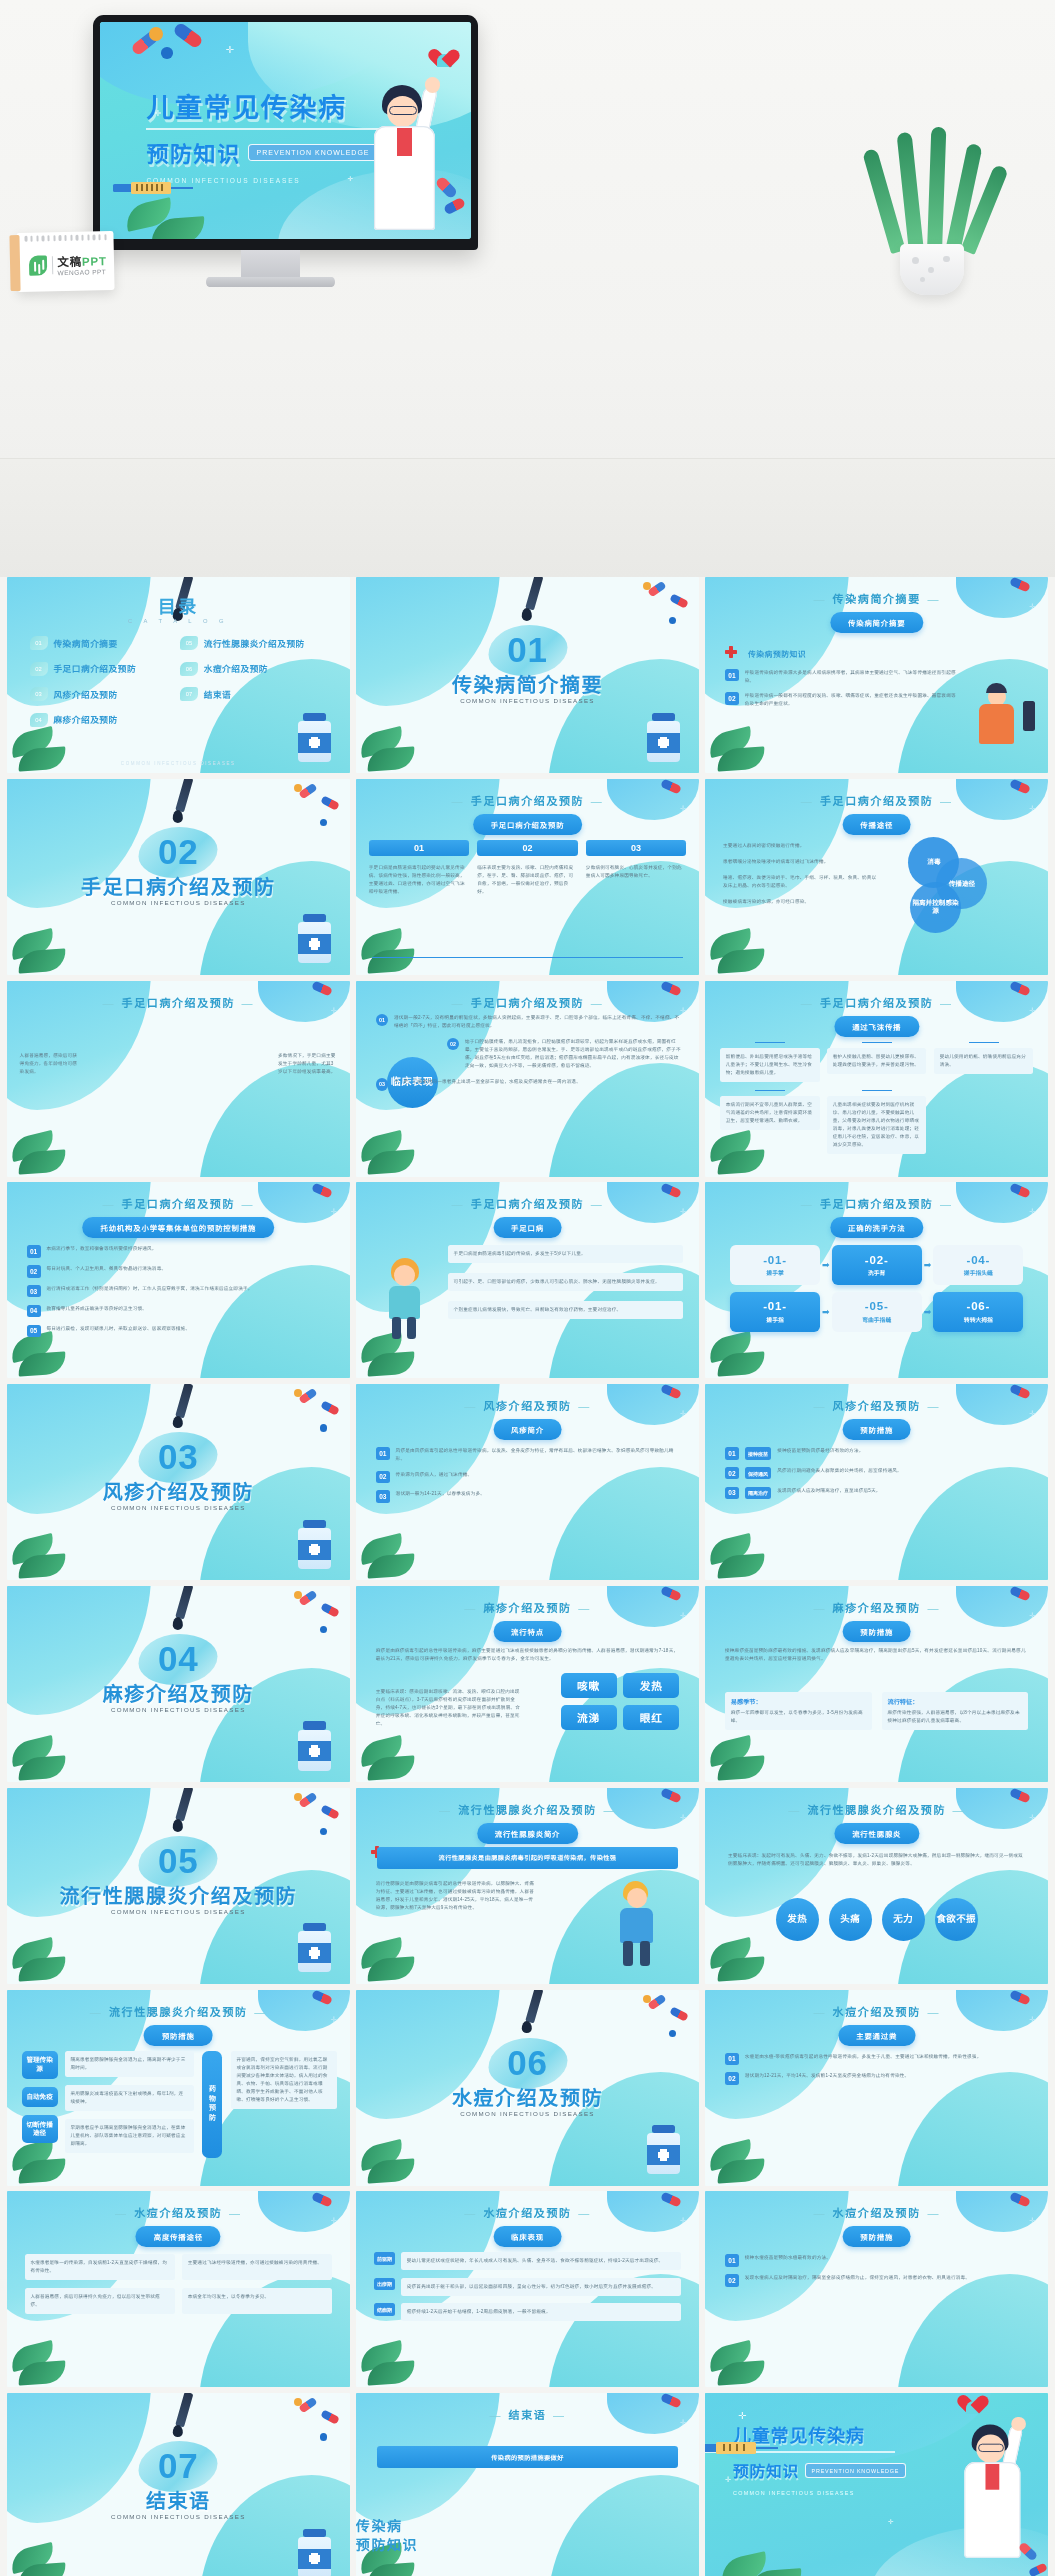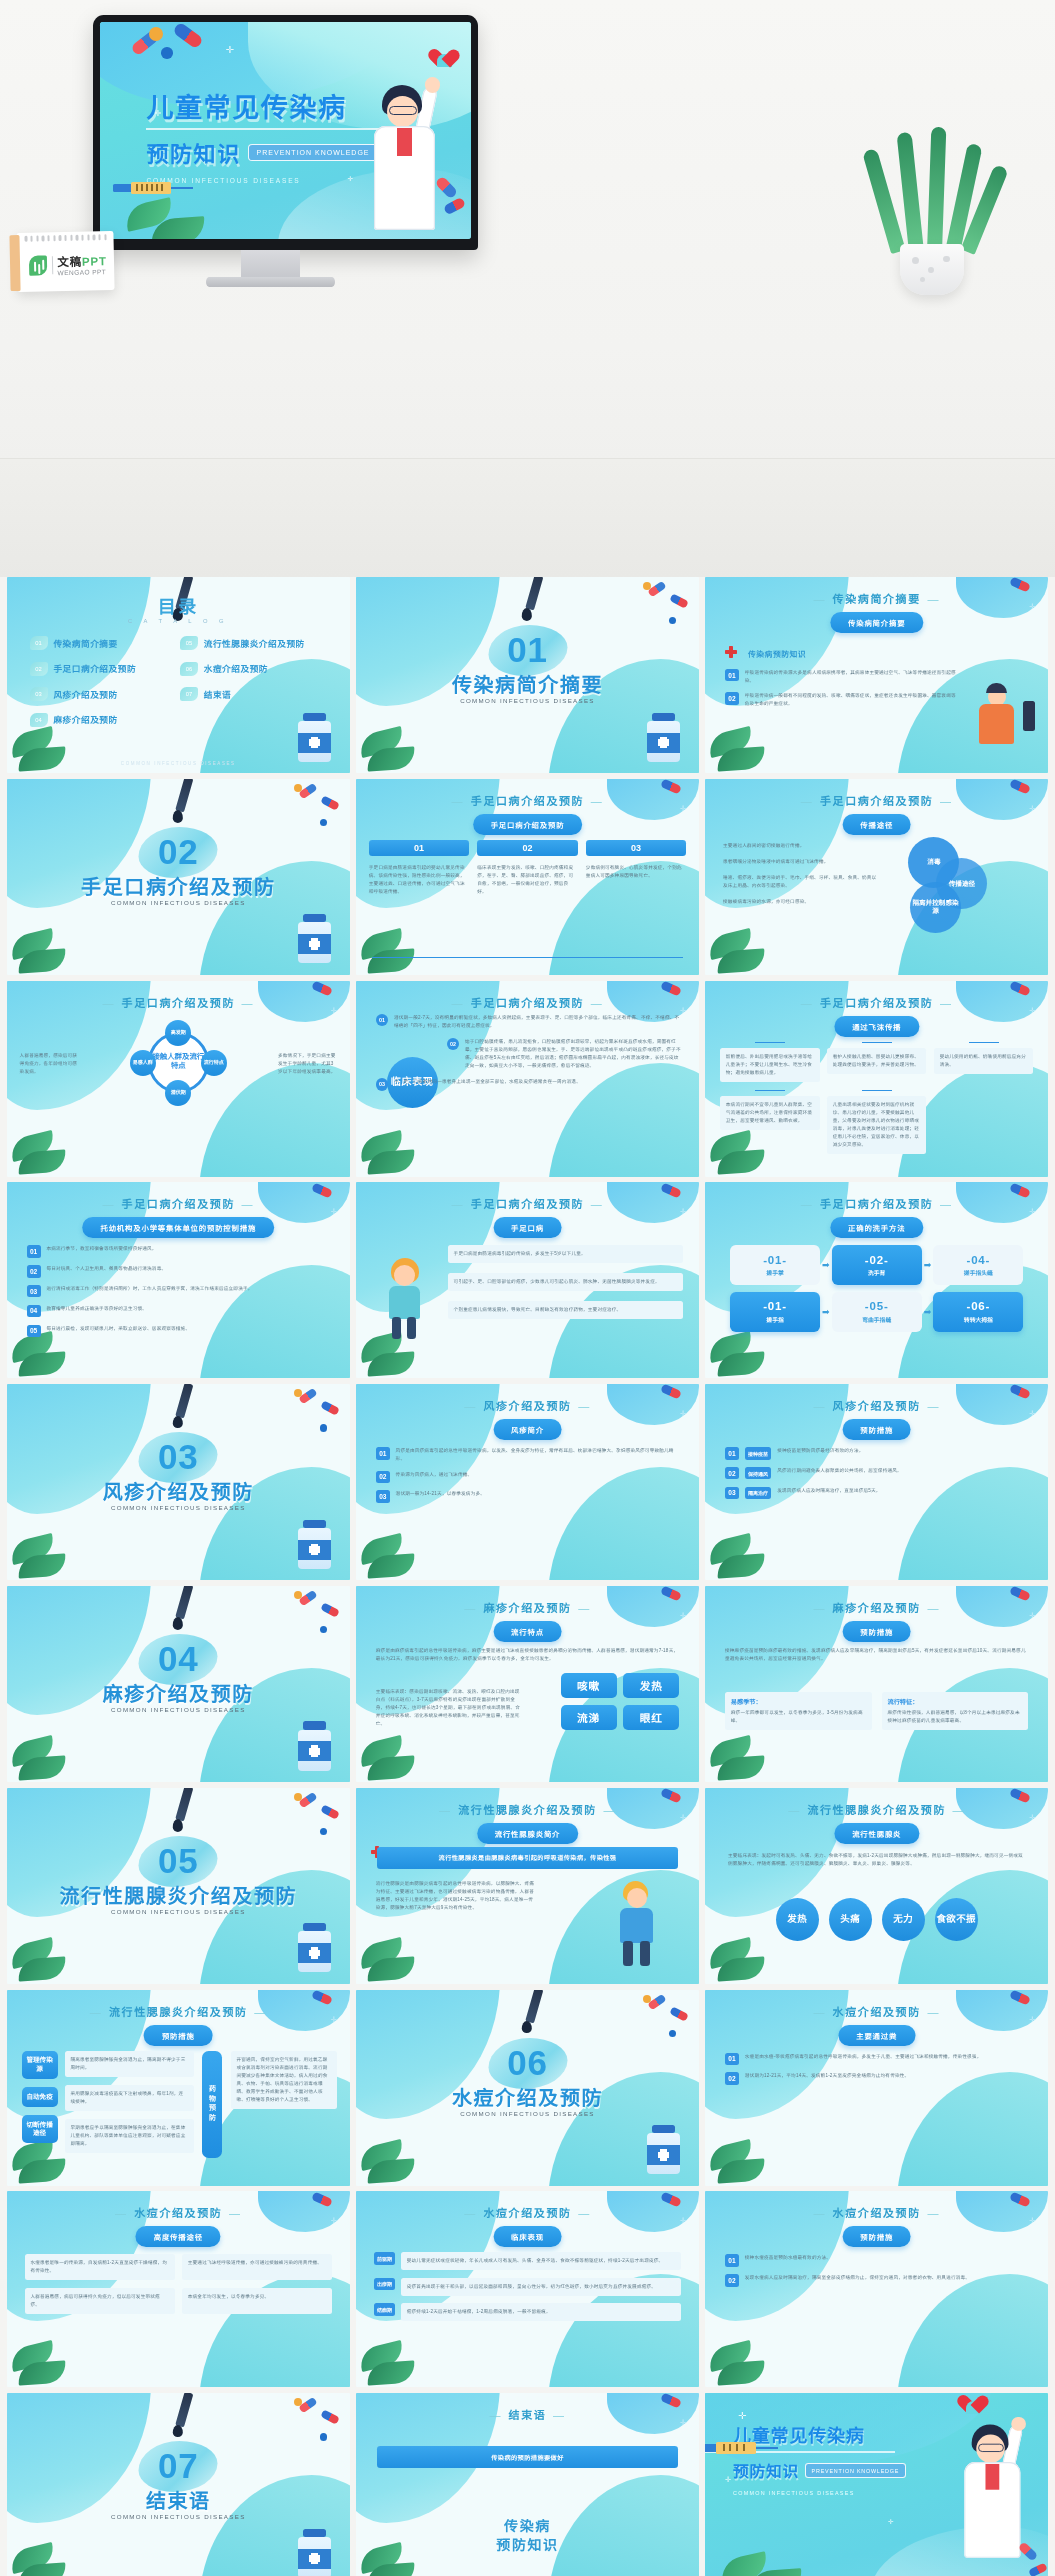--- a/index.html
+++ b/index.html
@@ -322,21 +322,21 @@
   
   .final{position:absolute;inset:0;background:linear-gradient(165deg,#67dfe0,#62d4e6 70%,#72d8e8);}
   .final-title{position:absolute;left:28px;top:28px;font-size:18px;font-weight:700;color:#1b8ae8;letter-spacing:0.8px;text-shadow:0.8px 1.6px 0 rgba(255,255,255,.5);white-space:nowrap;}
   .final-rule{position:absolute;left:0;top:58px;width:190px;height:1.6px;background:rgba(255,255,255,.75);}
   .final-row{position:absolute;left:28px;top:66px;display:flex;align-items:center;gap:5.8px;}
   .final-t2{font-size:15.7px;font-weight:700;color:#1b8ae8;letter-spacing:0.8px;text-shadow:0.8px 1.6px 0 rgba(255,255,255,.5);white-space:nowrap;}
   .final-badge{border:1px solid rgba(255,255,255,.9);background:rgba(90,150,235,.5);color:#fff;font-size:5.4px;letter-spacing:0.8px;padding:3.3px 5.8px;border-radius:3.3px;white-space:nowrap;}
   .final-en{position:absolute;left:28px;top:97px;font-size:5.4px;letter-spacing:1.3px;color:#eaffff;}
 
   
-  .close-wrap{position:absolute;left:0;right:0;top:124px;text-align:center;}
+  .close-wrap{position:absolute;left:0;right:0;top:124px;text-align:left;}
   .close-big{font-size:14px;font-weight:700;color:#2f9ad4;line-height:1.35;letter-spacing:1.6px;}
   .notice{
     position:absolute;left:21.4px;right:21.4px;top:59px;
     background:linear-gradient(180deg,#3aa7ee,#2190e0);color:#fff;
     font-size:6.2px;font-weight:700;letter-spacing:0.4px;text-align:center;
     padding:6.6px 8.2px;border-radius:3.3px;
   }
 </style>
 </head>
 <body>
@@ -635,29 +635,20 @@
   <div class="s-bg-left"></div>
   <div class="s-bg-right"></div>
   <div class="s-leaf"></div>
   <div class="s-leaf2"></div>
   <div class="s-blob"></div>
   <div class="pill blue" style="right:18px;top:3.3px;width:20px;height:9px;transform:rotate(24deg);"></div>
   <div class="sparkle" style="right:13px;top:25px;color:#cdeffb;font-size:7.4px;">✛</div>
       <div class="s-head"><span class="dash">—</span>手足口病介绍及预防<span class="dash">—</span></div>
       <div class="body-txt" style="position:absolute;left:13px;top:71px;width:59px;">人群普遍易感，感染后可获得免疫力。各年龄组均可感染发病。</div>
          <div class="body-txt" style="position:absolute;right:13px;top:71px;width:59px;">多数情况下，手足口病主要发生于学龄前儿童，尤其3岁以下年龄组发病率最高。</div>
-         <div class="ringwrap">
-        <div style="position:relative;width:61px;height:61px;">
-           <div class="ringcore">接触人群及流行特点</div>
-          <div class="ringsat" style="left:50%;top:-11.5px;transform:translateX(-50%);">高发期</div>
-          <div class="ringsat" style="left:-18px;top:18px;transform:translateX(0);">易感人群</div>
-          <div class="ringsat" style="left:53px;top:18px;transform:translateX(0);">流行特点</div>
-          <div class="ringsat" style="left:50%;top:48px;transform:translateX(-50%);">潜伏期</div>
-        </div>
-      </div>
     </div>
     <div class="slide">
   <div class="s-bg-left"></div>
   <div class="s-bg-right"></div>
   <div class="s-leaf"></div>
   <div class="s-leaf2"></div>
   <div class="s-blob"></div>
   <div class="pill blue" style="right:18px;top:3.3px;width:20px;height:9px;transform:rotate(24deg);"></div>
   <div class="sparkle" style="right:13px;top:25px;color:#cdeffb;font-size:7.4px;">✛</div>
       <div class="s-head"><span class="dash">—</span>手足口病介绍及预防<span class="dash">—</span></div>

